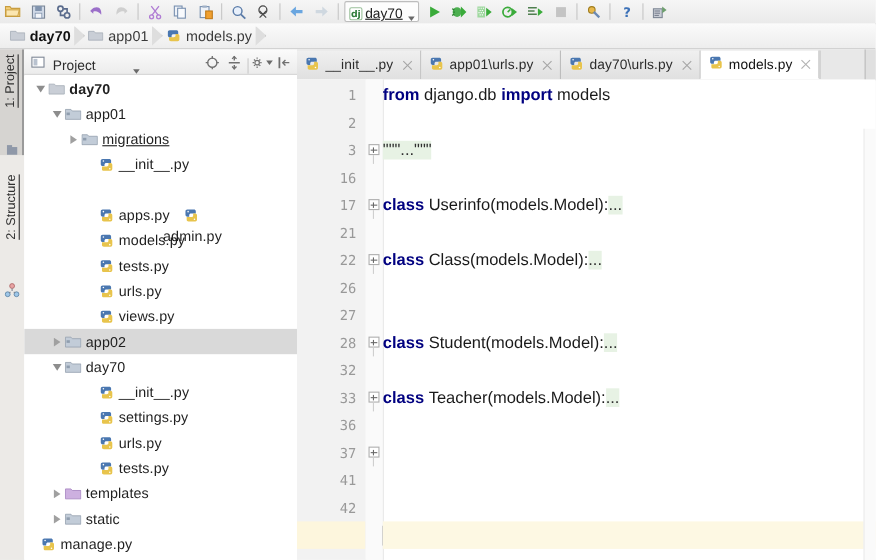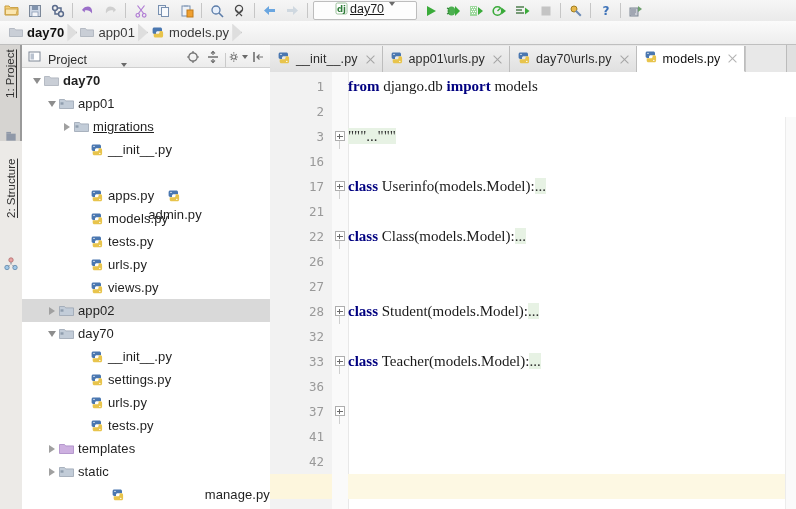--- a/index.html
+++ b/index.html
@@ -14,23 +14,23 @@
   
   .toolbar{
     position:absolute;left:0;top:0;width:796px;height:21px;
     background:linear-gradient(to bottom,#f6f6f6,#eaeaea);
     border-bottom:1px solid #b8b8b8;
     display:flex;align-items:center;
   }
   .tb-ico{width:23px;height:20px;display:flex;align-items:center;justify-content:center;cursor:default;}
   .tb-sep{width:1px;height:15px;background:#c6c6c6;margin:0 3px;}
   .tb-cfg{
-    display:flex;align-items:flex-start;height:17px;
+    display:flex;align-items:flex-end;height:17px;
     border:1px solid #bdbdbd;border-radius:2px;background:#fdfdfd;
-    padding:0 21px;margin:0 2px;text-decoration:underline;
+    padding:0 3px;margin:0 2px;text-decoration:underline;
   }
   .tb-cfg .cfgname{font-size:12.5px;color:#202020;padding:0 3px 0 2px;}
   .caret-dn{width:0;height:0;border-left:3px solid transparent;border-right:3px solid transparent;border-top:4px solid #6a6a6a;margin-left:2px;}
 
   
   .crumbs{
     position:absolute;left:0;top:21px;width:796px;height:24px;
     background:linear-gradient(to bottom,#fbfbfb,#ededed);
     border-bottom:1px solid #bfbfbf;
     display:flex;align-items:center;padding-left:5px;box-sizing:border-box;
@@ -132,21 +132,21 @@
     position:absolute;right:8px;width:54px;text-align:right;
     font-family:"DejaVu Sans Mono", monospace;font-size:12.5px;color:#999;
     height:25px;line-height:25px;
   }
   .ln.cur{color:#808080;}
   .curline-g{position:absolute;left:0;width:62px;height:25px;background:#fdf6dd;}
   .curline-c{position:absolute;left:78px;right:0;height:25px;background:#fdf8e3;}
 
   .cline{
     position:absolute;left:0;height:25px;line-height:25px;white-space:pre;
-    font-family:Liberation Serif, serif;font-size:15px;color:#111;
+    font-family:Liberation Sans, sans-serif;font-size:15px;color:#111;
   }
   .kw{color:#000080;font-weight:bold;}
   .id{color:#1a1a1a;}
   .fold{background:#e7f2e4;color:#2f2f2f;}
   .foldbtn{
     position:absolute;left:3px;width:10px;height:10px;box-sizing:border-box;
     border:1px solid #aeaeae;background:#fff;
   }
   .foldbtn:before{content:"";position:absolute;left:1px;top:4px;width:6px;height:1px;background:#6a6a6a;}
   .foldbtn:after{content:"";position:absolute;left:3px;top:2px;width:1px;height:5px;background:#6a6a6a;}
@@ -599,21 +599,21 @@
             <span class="tri closed"></span>
           </span>
           <span class="nico">
             <svg width="15" height="12" viewBox="0 0 15 12">
               <path d="M.5 1.5h5l1.2 1.4h7.8V10.5H.5z" fill="#c2ccd8" stroke="#9aa5b3" stroke-width=".8"></path>
               <rect x="1.5" y="4.3" width="3" height="2.4" fill="#8f9dae"></rect>
             </svg>
           </span>
           <span class="lbl">static</span>
         </div>
-        <div class="row" style=" justify-content: space-between;">
+        <div class="row" style="">
           <span class="arrow"></span>
           <span class="nico">
             <svg width="14" height="14" viewBox="0 0 14 14">
               <path d="M5 1.5h4.3c1 0 1.7.6 1.7 1.5v2.2H6.6c-.9 0-1.6.6-1.6 1.5V8H3.3c-1 0-1.7-.7-1.7-1.7V3.2c0-1 .7-1.7 1.7-1.7z" fill="#4a77b0"></path>
               <path d="M8.6 12.3H4.4c-1 0-1.7-.6-1.7-1.5V8.3H7c.9 0 1.6-.6 1.6-1.5V5.2h1.8c1 0 1.7.7 1.7 1.7v3.6c0 1-.7 1.8-1.5 1.8z" fill="#e8c44c"></path>
               <circle cx="4" cy="3.4" r=".7" fill="#fff"></circle>
               <circle cx="9.8" cy="10.4" r=".7" fill="#fff"></circle>
             </svg>
           </span>
           <span class="lbl">manage.py</span>

